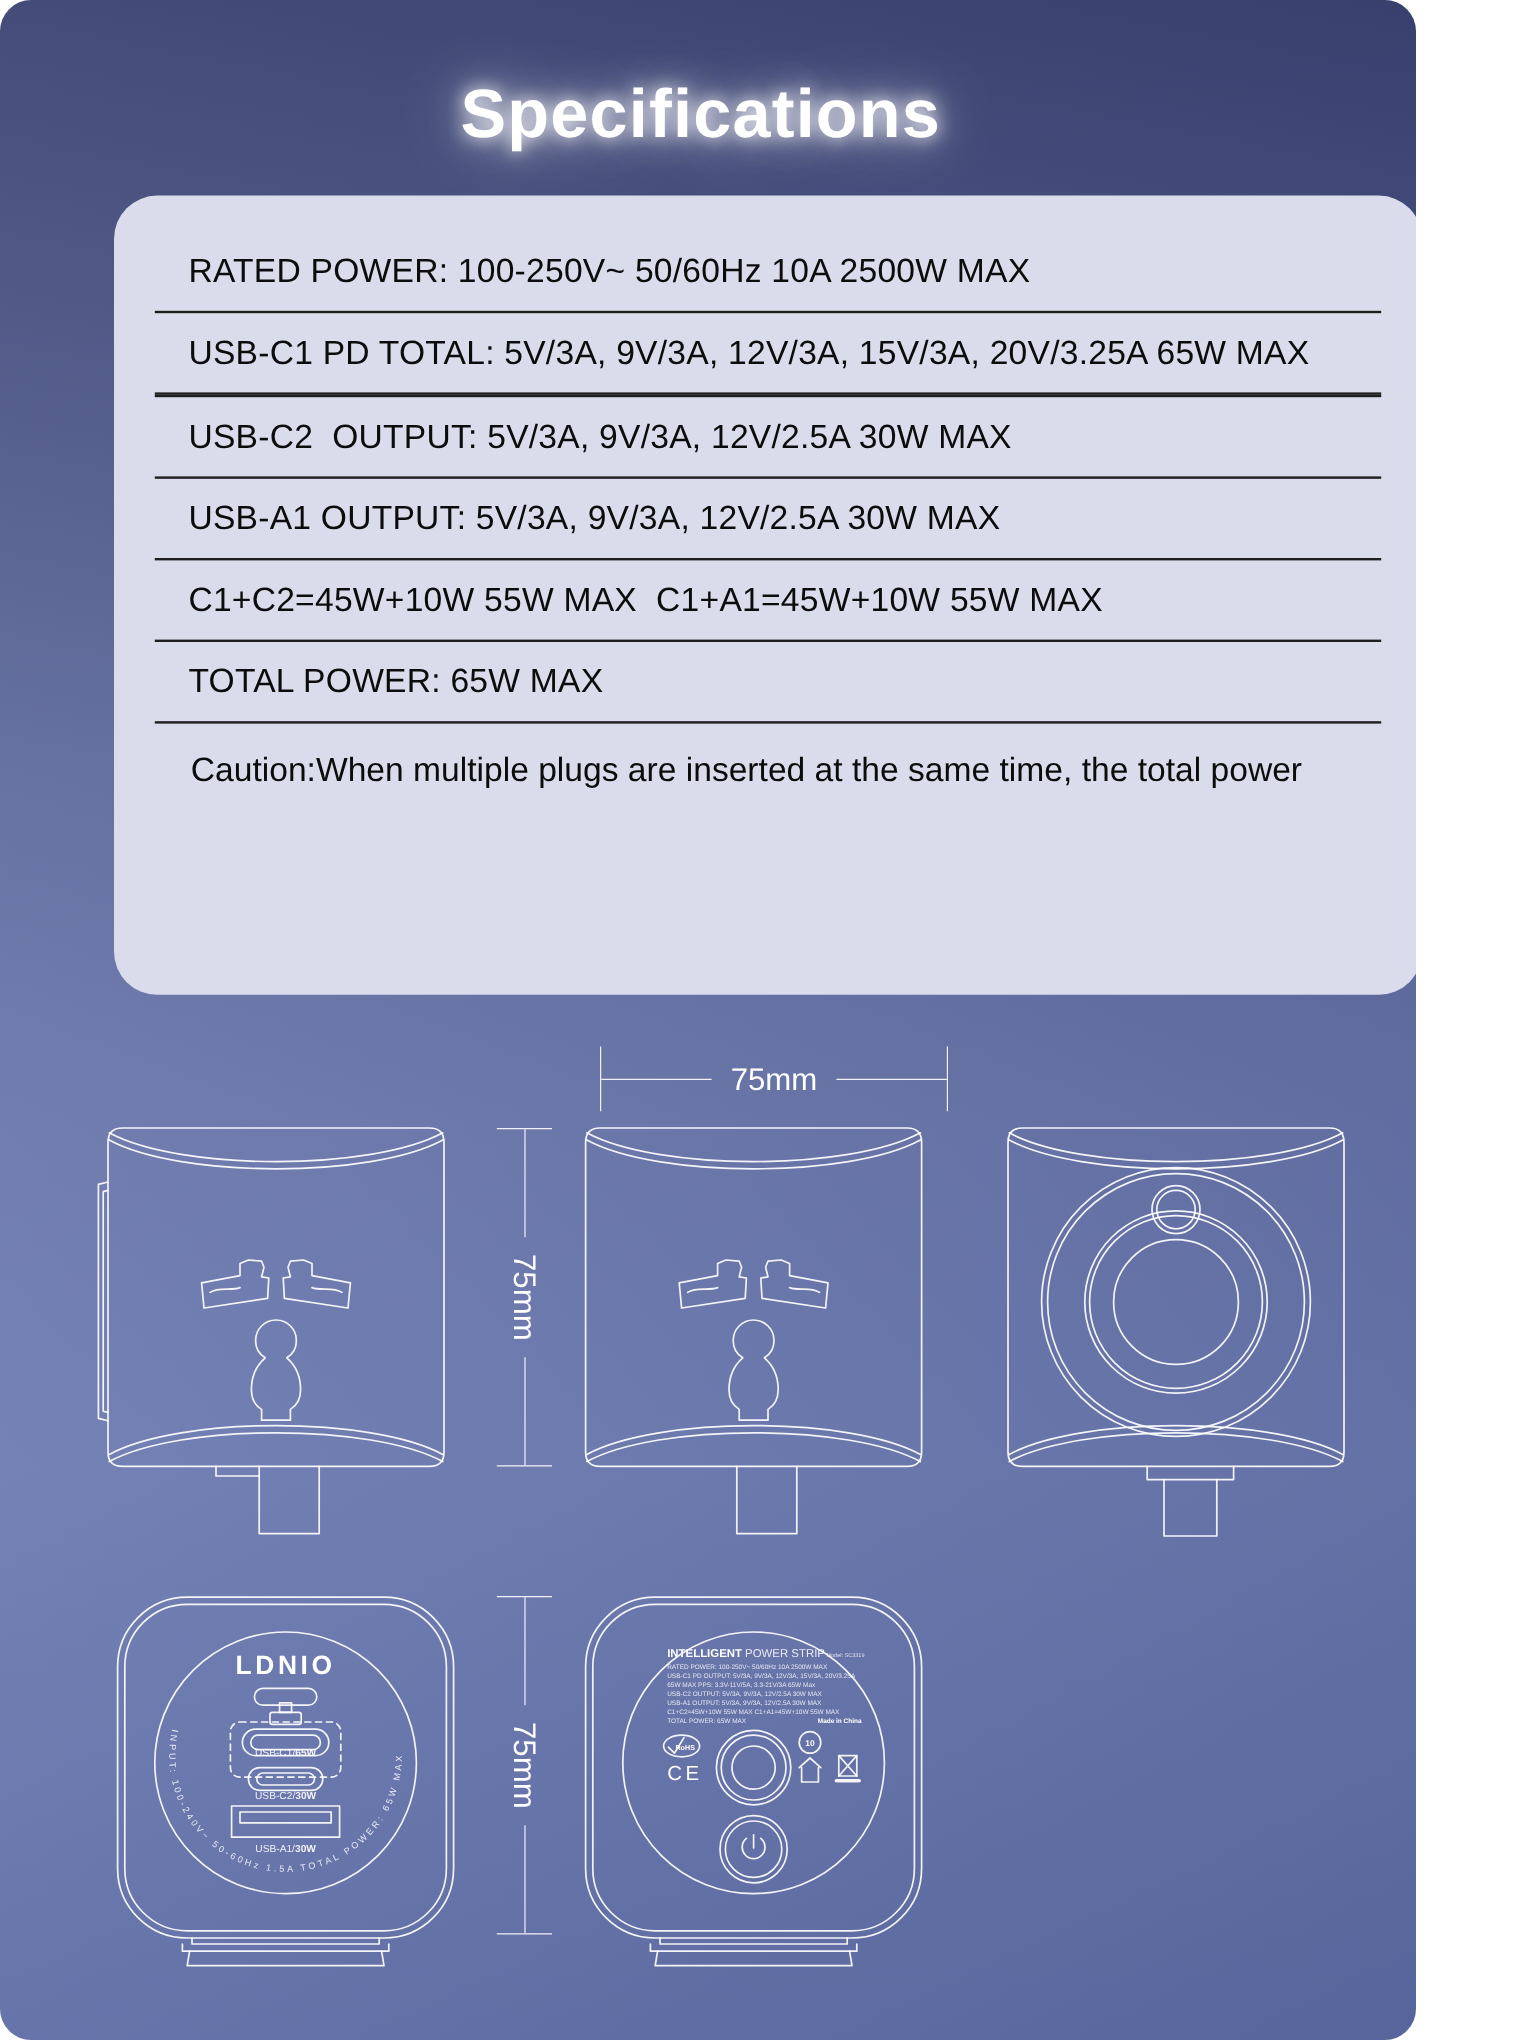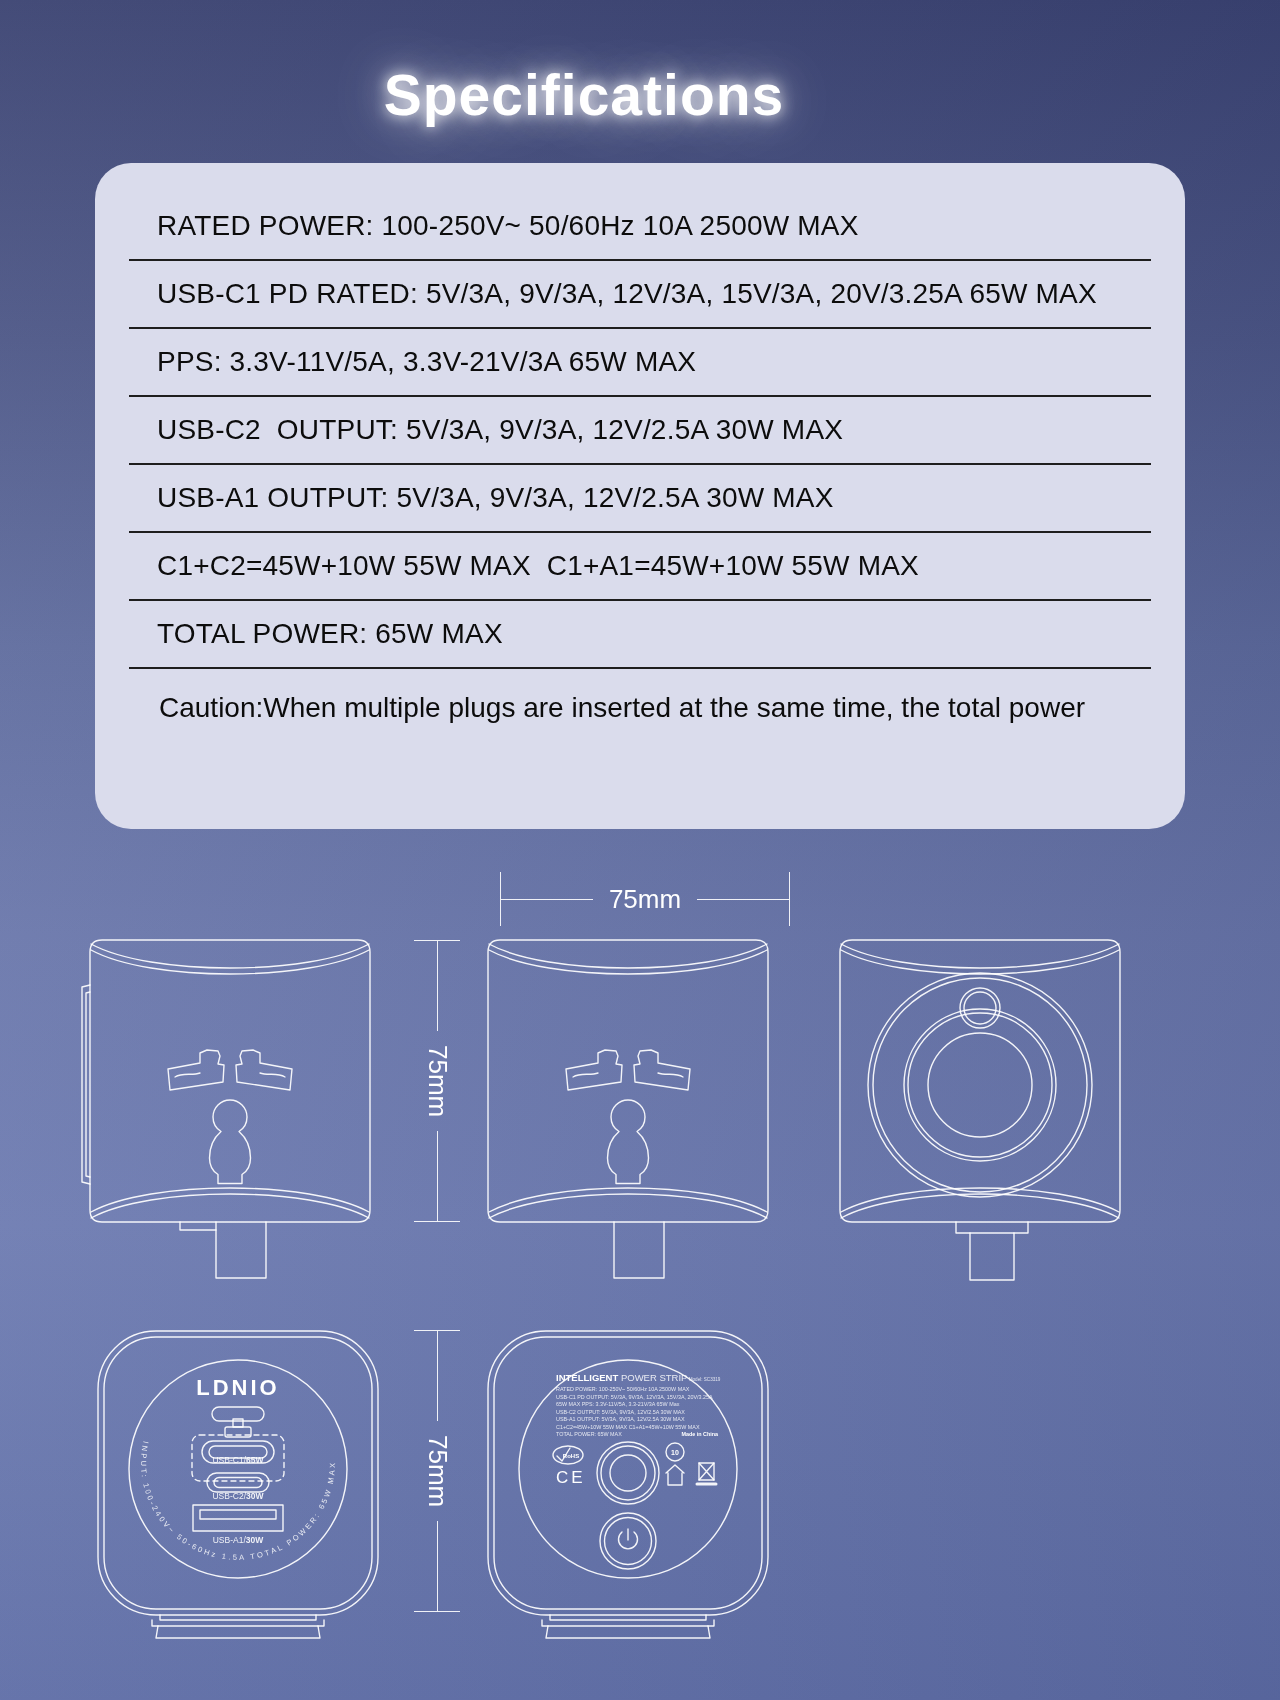--- a/index.html
+++ b/index.html
@@ -1,20 +1,20 @@
 <!DOCTYPE html>
 <html><head>
 <meta charset="utf-8">
 <style>
   html,body{margin:0;padding:0;}
   body{font-family:"Liberation Sans","DejaVu Sans",sans-serif;}
-  .stage{position:relative;width:1280px;height:1700px;overflow:hidden;
+  .stage{position:relative;width:1180px;height:1700px;overflow:hidden;
     background:
       linear-gradient(100deg, rgba(255,255,255,0.05), rgba(18,26,70,0.14)),
-      linear-gradient(180deg,#3a4271 0%,#4d5787 20%,#606d9f 38%,#6c79ad 55%,#707eb4 72%,#6877ae 88%,#6271aa 100%);}
+      linear-gradient(180deg,#3a4271 0%,#4d5787 20%,#606d9f 38%,#6c79ad 55%,#707eb4 72%,#6877ae 88%,#6271aa 100%); border-radius: 26px;}
   .page-title{position:absolute;top:62px;left:584px;transform:translateX(-50%);
     font-size:57px;font-weight:bold;color:#ffffff;letter-spacing:1px;white-space:nowrap;
     text-shadow:0 0 14px rgba(255,255,255,.95),0 0 34px rgba(255,255,255,.65),0 0 64px rgba(255,255,255,.45);}
   .spec-card{position:absolute;left:95px;top:163px;width:1090px;height:666px;
     background:#dadcec;border-radius:36px;box-sizing:border-box;padding-top:30px;}
   .spec-row{height:66px;display:flex;align-items:center;padding:0 28px 0 62px;
     font-size:28px;color:#0c0c0c;white-space:pre-wrap;letter-spacing:.2px;}
   .divider{height:2px;background:#1e1e1e;margin:0 34px;}
   .caution{padding:16px 34px 0 64px;font-size:28px;line-height:46px;color:#0c0c0c;}
   .dim-h{position:absolute;left:500px;top:872px;width:290px;height:54px;display:flex;align-items:center;}
@@ -35,23 +35,22 @@
 </head>
 <body>
 
 <div class="stage">
 
   <div class="page-title">Specifications</div>
 
   <div class="spec-card">
     <div class="spec-row">RATED POWER: 100-250V~ 50/60Hz 10A 2500W MAX</div>
     <div class="divider"></div>
-    <div class="spec-row">USB-C1 PD RATED: 5V/3A, 9V/3A, 12V/3A, 15V/3A, 20V/3.25A 65W MAX</div>
-    <div class="divider"></div>
-    <div class="spec-row">PPS: 3.3V-11V/5A, 3.3V-21V/3A 65W MAX</div>
+    <div class="spec-row">USB-C1 PD TOTAL: 5V/3A, 9V/3A, 12V/3A, 15V/3A, 20V/3.25A 65W MAX</div>
+    <div class="divider"></div>
     <div class="divider"></div>
     <div class="spec-row">USB-C2  OUTPUT: 5V/3A, 9V/3A, 12V/2.5A 30W MAX</div>
     <div class="divider"></div>
     <div class="spec-row">USB-A1 OUTPUT: 5V/3A, 9V/3A, 12V/2.5A 30W MAX</div>
     <div class="divider"></div>
     <div class="spec-row">C1+C2=45W+10W 55W MAX  C1+A1=45W+10W 55W MAX</div>
     <div class="divider"></div>
     <div class="spec-row">TOTAL POWER: 65W MAX</div>
     <div class="divider"></div>
     <div class="caution">

